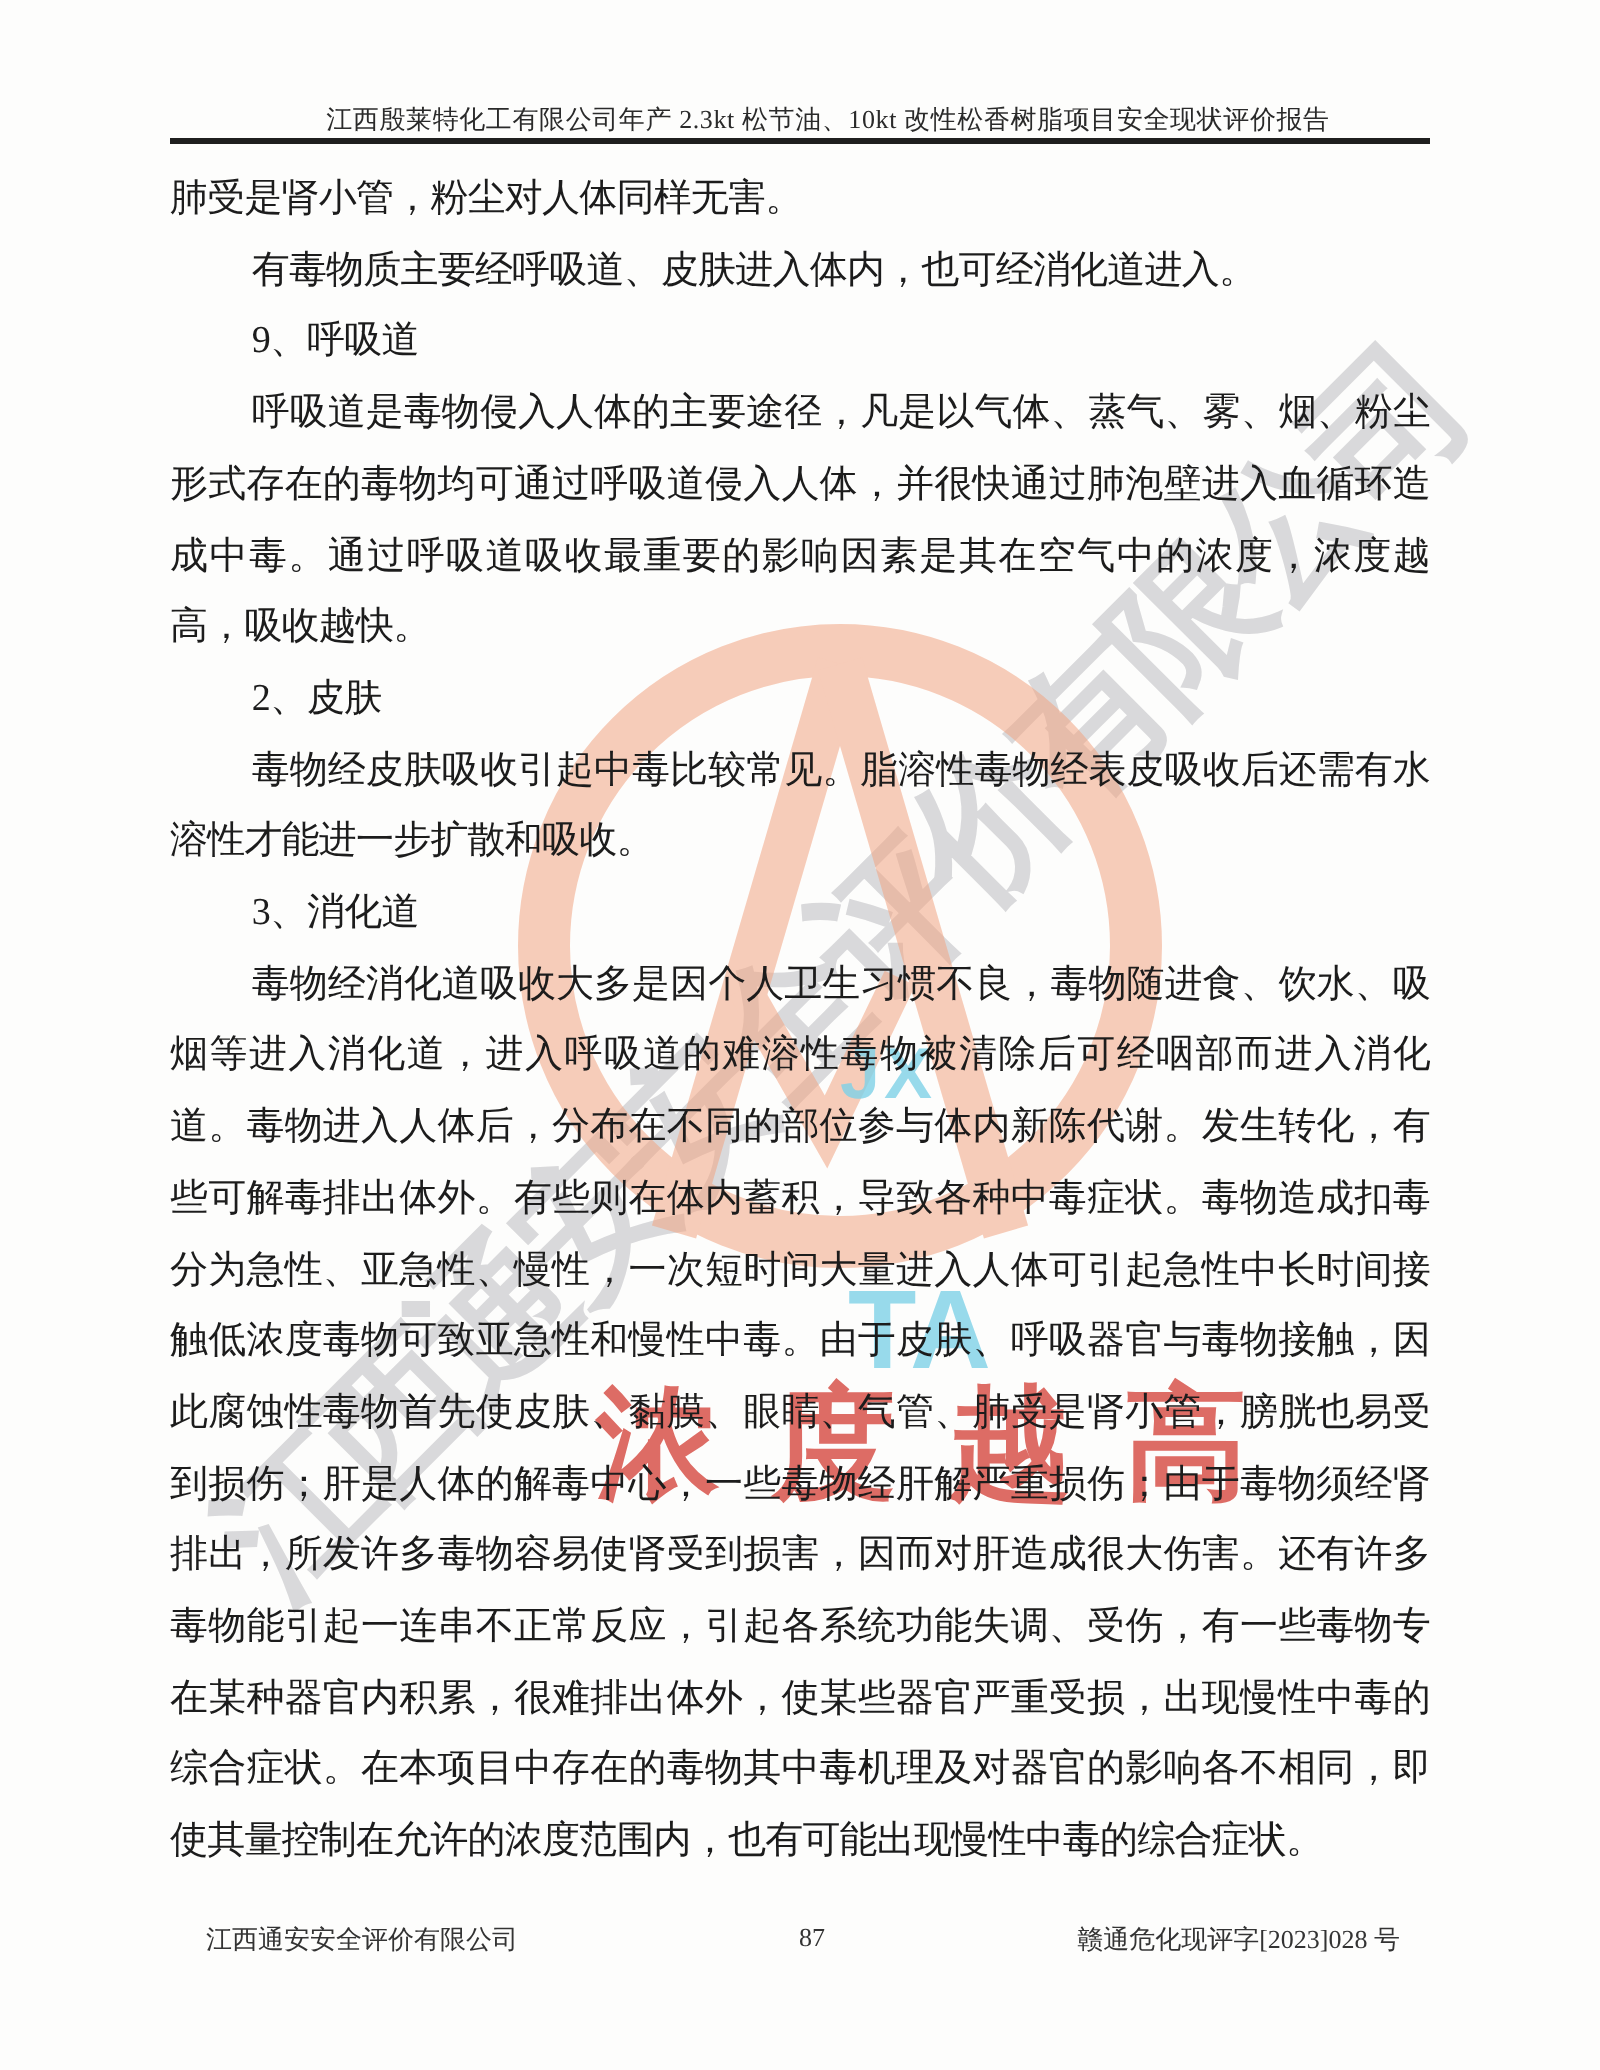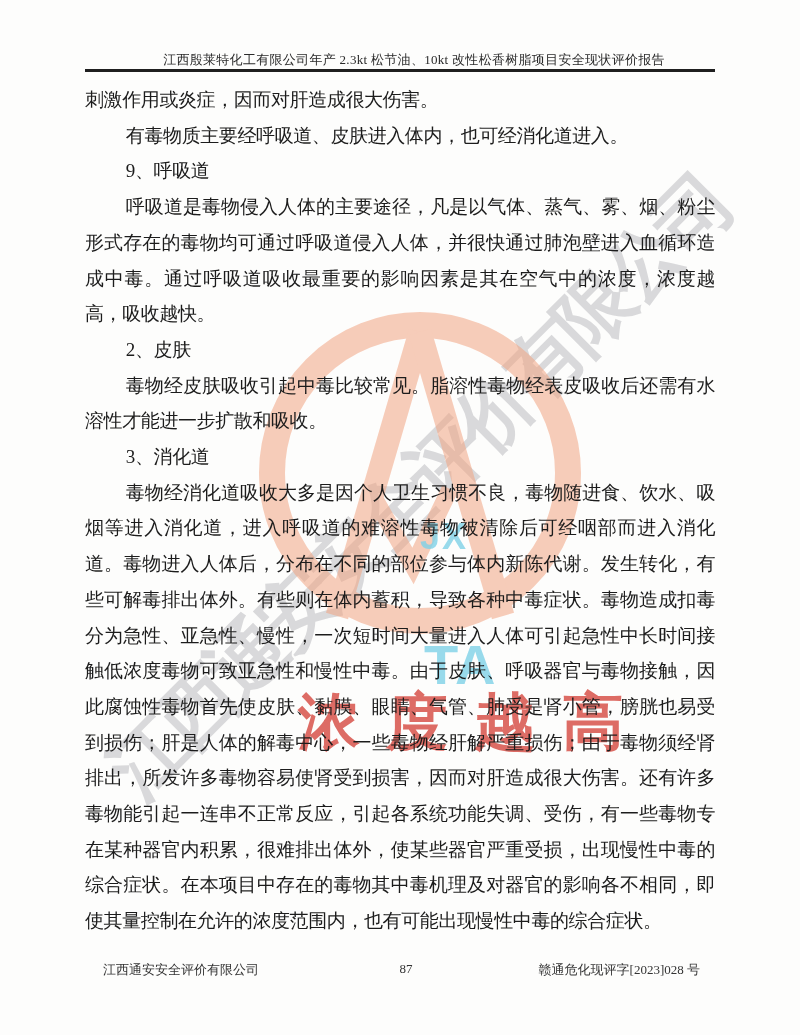--- a/index.html
+++ b/index.html
@@ -77,21 +77,21 @@
     <div class="wm-blue wm-blue-top">JX</div>
     <div class="wm-blue wm-blue-bottom">TA</div>
 
     <div class="wm-red">浓度越高</div>
   </div>
 
   <div class="header-title">江西殷莱特化工有限公司年产 2.3kt 松节油、10kt 改性松香树脂项目安全现状评价报告</div>
   <div class="header-rule"></div>
 
   <div class="body-text">
-    <p>刺激作用或炎症，因而对肝造成很大伤害。</p>
+    <p>肺受是肾小管，粉尘对人体同样无害。</p>
     <p class="indent">有毒物质主要经呼吸道、皮肤进入体内，也可经消化道进入。</p>
     <p class="indent">9、呼吸道</p>
     <p class="indent">呼吸道是毒物侵入人体的主要途径，凡是以气体、蒸气、雾、烟、粉尘形式存在的毒物均可通过呼吸道侵入人体，并很快通过肺泡壁进入血循环造成中毒。通过呼吸道吸收最重要的影响因素是其在空气中的浓度，浓度越高，吸收越快。</p>
     <p class="indent">2、皮肤</p>
     <p class="indent">毒物经皮肤吸收引起中毒比较常见。脂溶性毒物经表皮吸收后还需有水溶性才能进一步扩散和吸收。</p>
     <p class="indent">3、消化道</p>
     <p class="indent">毒物经消化道吸收大多是因个人卫生习惯不良，毒物随进食、饮水、吸烟等进入消化道，进入呼吸道的难溶性毒物被清除后可经咽部而进入消化道。毒物进入人体后，分布在不同的部位参与体内新陈代谢。发生转化，有些可解毒排出体外。有些则在体内蓄积，导致各种中毒症状。毒物造成扣毒分为急性、亚急性、慢性，一次短时间大量进入人体可引起急性中长时间接触低浓度毒物可致亚急性和慢性中毒。由于皮肤、呼吸器官与毒物接触，因此腐蚀性毒物首先使皮肤、黏膜、眼睛、气管、肺受是肾小管，膀胱也易受到损伤；肝是人体的解毒中心，一些毒物经肝解严重损伤；由于毒物须经肾排出，所发许多毒物容易使肾受到损害，因而对肝造成很大伤害。还有许多毒物能引起一连串不正常反应，引起各系统功能失调、受伤，有一些毒物专在某种器官内积累，很难排出体外，使某些器官严重受损，出现慢性中毒的综合症状。在本项目中存在的毒物其中毒机理及对器官的影响各不相同，即使其量控制在允许的浓度范围内，也有可能出现慢性中毒的综合症状。</p>
   </div>
 
   <div class="footer">

